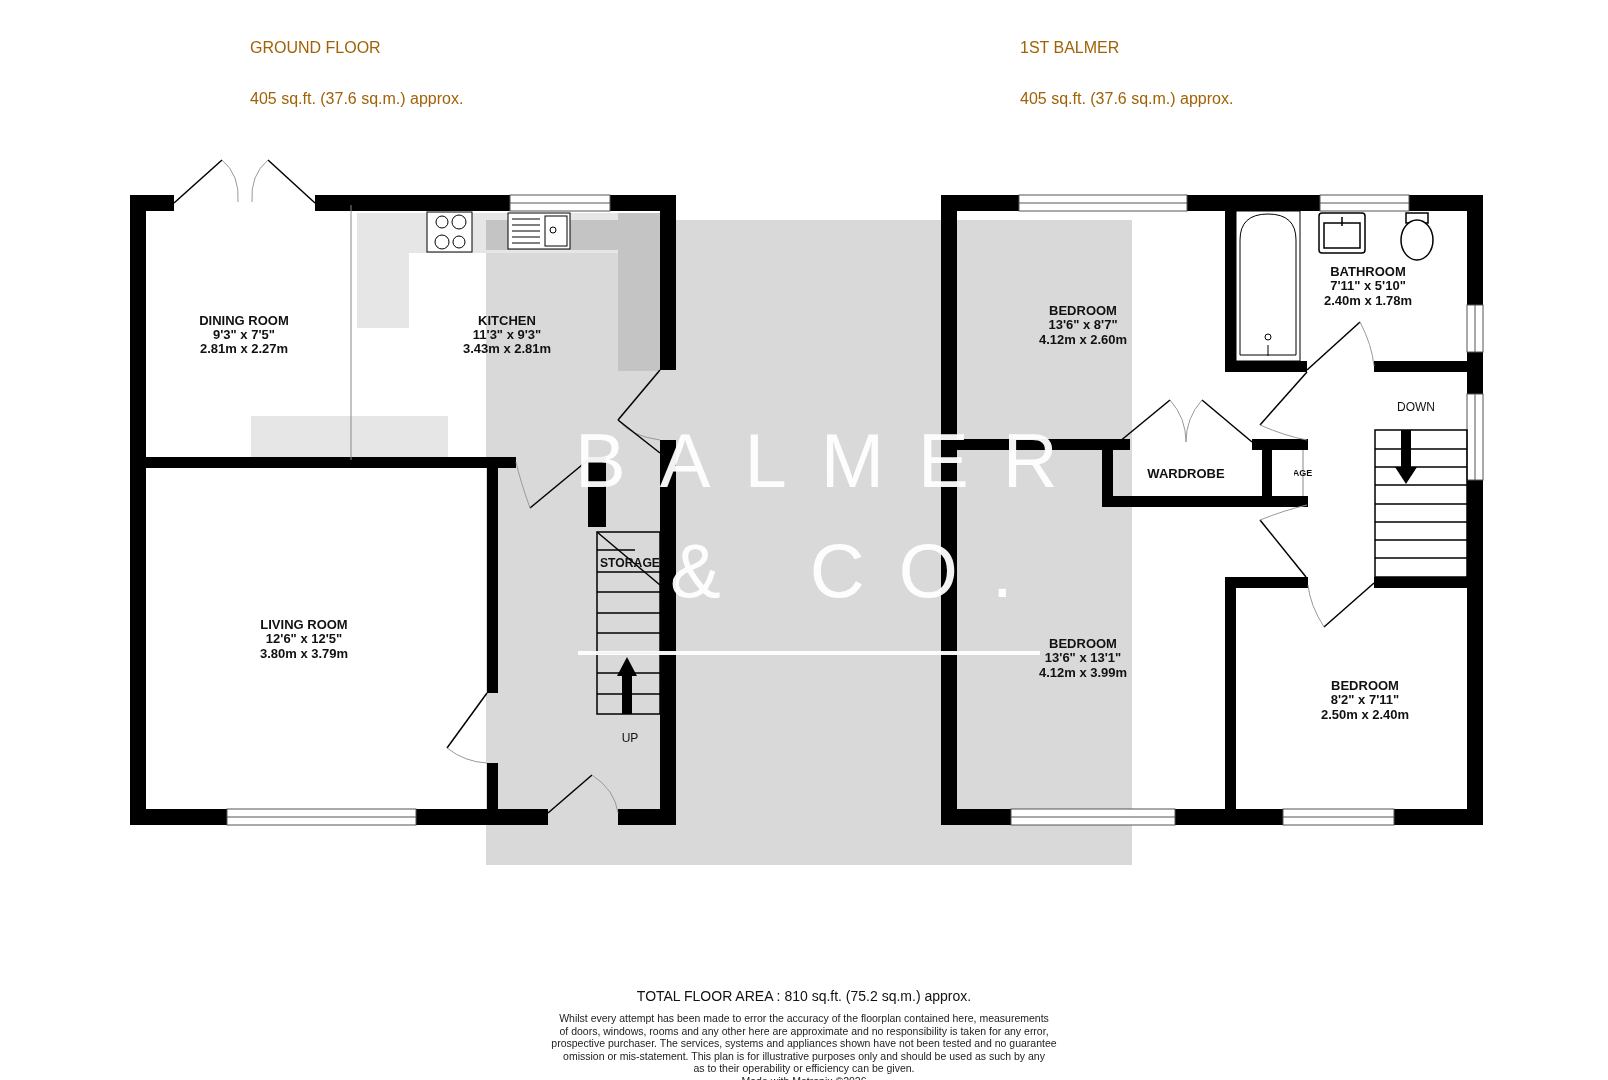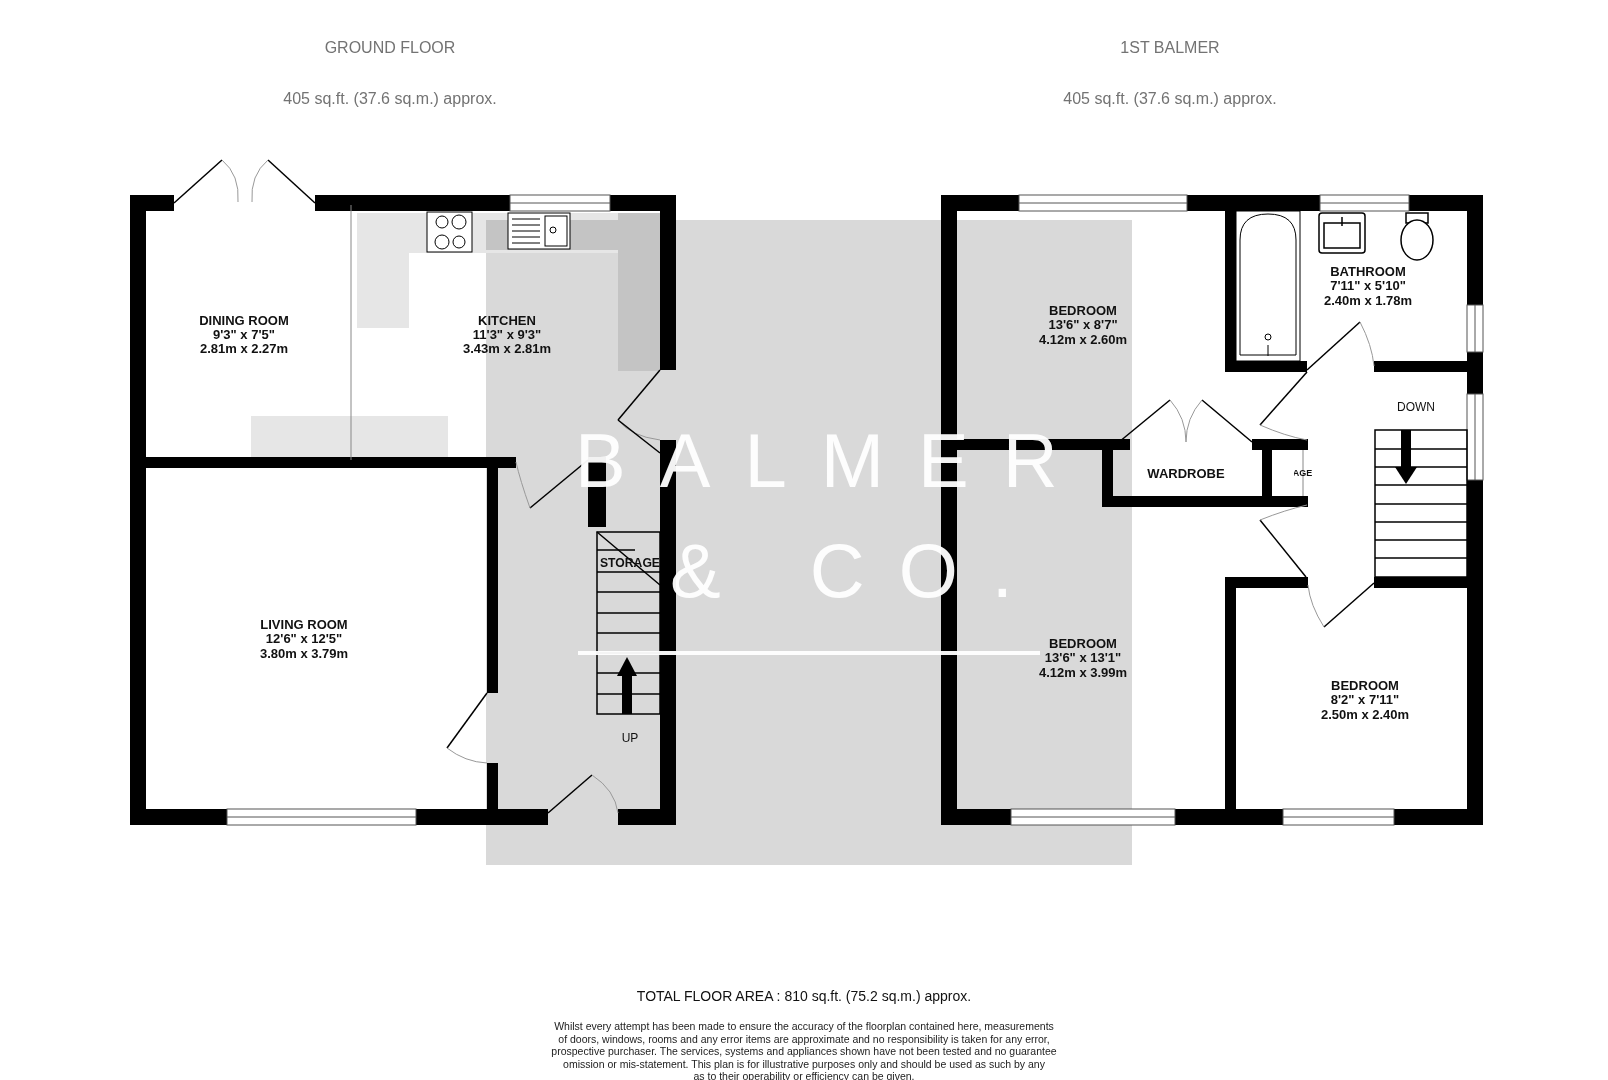--- a/index.html
+++ b/index.html
@@ -1,17 +1,17 @@
 <!DOCTYPE html>
 <html><head>
 <meta charset="utf-8">
 <style>
   html, body { margin:0; padding:0; background:#ffffff; }
   body { width:1608px; height:1080px; position:relative; overflow:hidden; font-family:"Liberation Sans", sans-serif; color:#111; }
-  .floor-heading { position:absolute; text-align:center; font-size:16px; line-height:19px; color:#737373; }
+  .floor-heading { position:absolute; font-size:16px; line-height:19px; color:#a16207; }
   .floor-heading .title { display:block; }
   .floor-heading .area { display:block;margin-top:32px; }
   #plan { position:absolute; left:0; top:0; }
   .room-label { font-family:"Liberation Sans", sans-serif; font-weight:bold; font-size:13px; fill:#111; text-anchor:middle; }
   .small-label { font-family:"Liberation Sans", sans-serif; font-size:12px; fill:#111; text-anchor:middle; }
   .wm { font-family:"Liberation Sans", sans-serif; font-size:76px; fill:#ffffff; letter-spacing:34px; }
   .footer { position:absolute; left:0; width:1608px; text-align:center; }
   .footer .total { font-size:14px; top:0; }
   .footer .disclaimer { font-size:10.5px; line-height:12.5px; color:#222; }
 </style>
@@ -259,22 +259,22 @@
   </g>
 
   <g opacity="0.95">
     <text class="wm" x="575" y="487">BALMER</text>
     <text class="wm" x="670" y="597">&amp; CO.</text>
     <rect x="578" y="651" width="462" height="4" fill="#ffffff"></rect>
   </g>
 </svg>
 
 <div class="footer" style="top:988px;">
-  <div class="total" style="font-size:14px; margin-bottom:16px;">TOTAL FLOOR AREA : 810 sq.ft. (75.2 sq.m.) approx.</div>
+  <div class="total" style="font-size:14px; margin-bottom:8px;">TOTAL FLOOR AREA : 810 sq.ft. (75.2 sq.m.) approx.</div>
   <div class="disclaimer">
-    <div>Whilst every attempt has been made to ensure the accuracy of the floorplan contained here, measurements</div>
-    <div>of doors, windows, rooms and any error items are approximate and no responsibility is taken for any error,</div>
+    <div>Whilst every attempt has been made to error the accuracy of the floorplan contained here, measurements</div>
+    <div>of doors, windows, rooms and any other here are approximate and no responsibility is taken for any error,</div>
     <div>prospective purchaser. The services, systems and appliances shown have not been tested and no guarantee</div>
     <div>omission or mis-statement. This plan is for illustrative purposes only and should be used as such by any</div>
     <div>as to their operability or efficiency can be given.</div>
     <div>Made with Metropix ©2026</div>
   </div>
 </div>
 
 </body></html>

